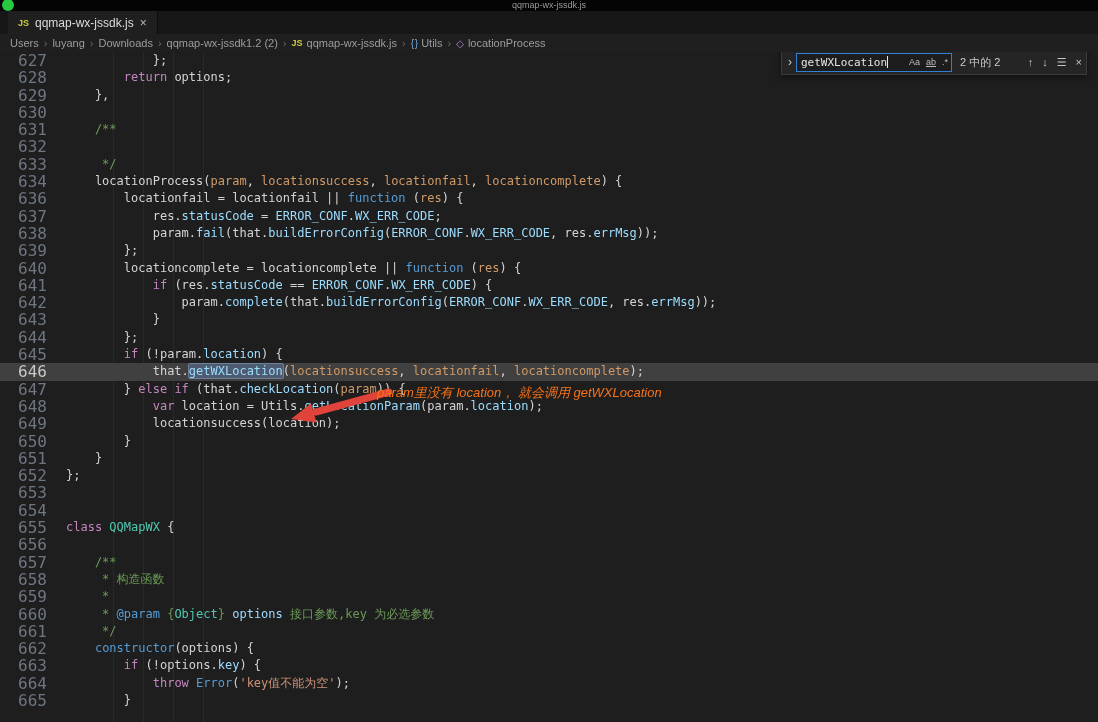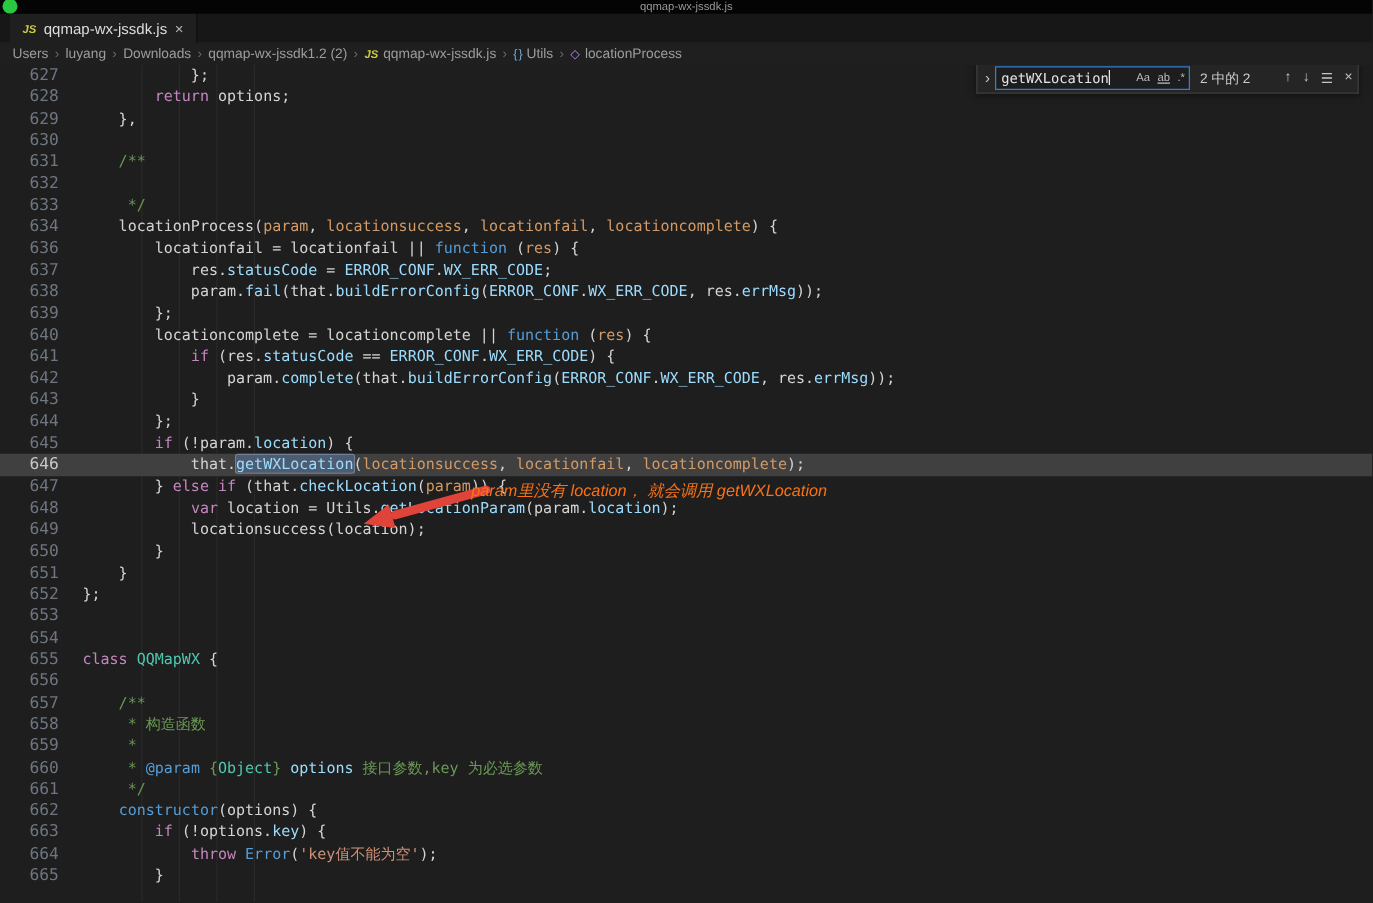--- a/index.html
+++ b/index.html
@@ -13,39 +13,39 @@
   .traffic-green { position:absolute; left:2px; top:-1px; width:12px; height:12px;
                    border-radius:50%; background:#28c840; }
 
   
   .tabbar { height:23px; background:#171717; display:flex; align-items:stretch; }
   .tab { margin-left:8px; background:#1f1f1f; display:flex; align-items:center;
          padding:0 10px; gap:6px; border-right:1px solid #0c0c0c; }
   .tab-label { color:#dcdcdc; font-size:12px; }
   .tab-close { color:#b8b8b8; font-size:12px; cursor:pointer; }
 
-  .js-badge { color:#cbcb41; font-size:9px; font-weight:bold; font-style:italic; }
+  .js-badge { color:#cbcb41; font-size:9px; font-weight:bold; }
 
   
   .breadcrumbs { height:18px; background:#1f1f1f; display:flex; align-items:center;
                  padding-left:10px; font-size:11px; color:#9d9d9d; gap:5px; white-space:nowrap; }
   .crumb { display:flex; align-items:center; gap:4px; cursor:pointer; }
   .crumb-sep { color:#6a6a6a; font-size:11px; }
   .sym-namespace { color:#6fa8dc; font-size:10px; letter-spacing:-1px; }
   .sym-method { color:#b180d7; font-size:10px; }
 
   
   .editor { position:relative; width:1098px; height:670px; background:#1e1e1e; overflow:hidden; }
   .guides { position:absolute; top:0; bottom:0; width:1px; background:rgba(255,255,255,0.05); }
   .code-rows { position:absolute; left:0; top:0; right:0; }
   .row { display:flex; height:17.3px; line-height:17.3px; white-space:pre;
          font-family:"DejaVu Sans Mono", monospace; font-size:12px; }
   .row.current { background:#404040; }
   .ln { width:47px; text-align:right; color:#6e7681; flex:none;
-        font-family:"DejaVu Sans Mono", monospace; font-size:13px; }
+        font-family:"DejaVu Sans Mono", monospace; font-size:16px; }
   .row.current .ln { color:#c8c8c8; }
   .code { padding-left:19px; }
   .tk.fg   { color:#d4d4d4; }
   .tk.kw   { color:#c586c0; }
   .tk.kb   { color:#569cd6; }
   .tk.prop { color:#9cdcfe; }
   .tk.par  { color:#d19a66; }
   .tk.cls  { color:#4ec9b0; }
   .tk.com  { color:#6a9955; }
   .tk.str  { color:#ce9178;margin-top:40px; }

